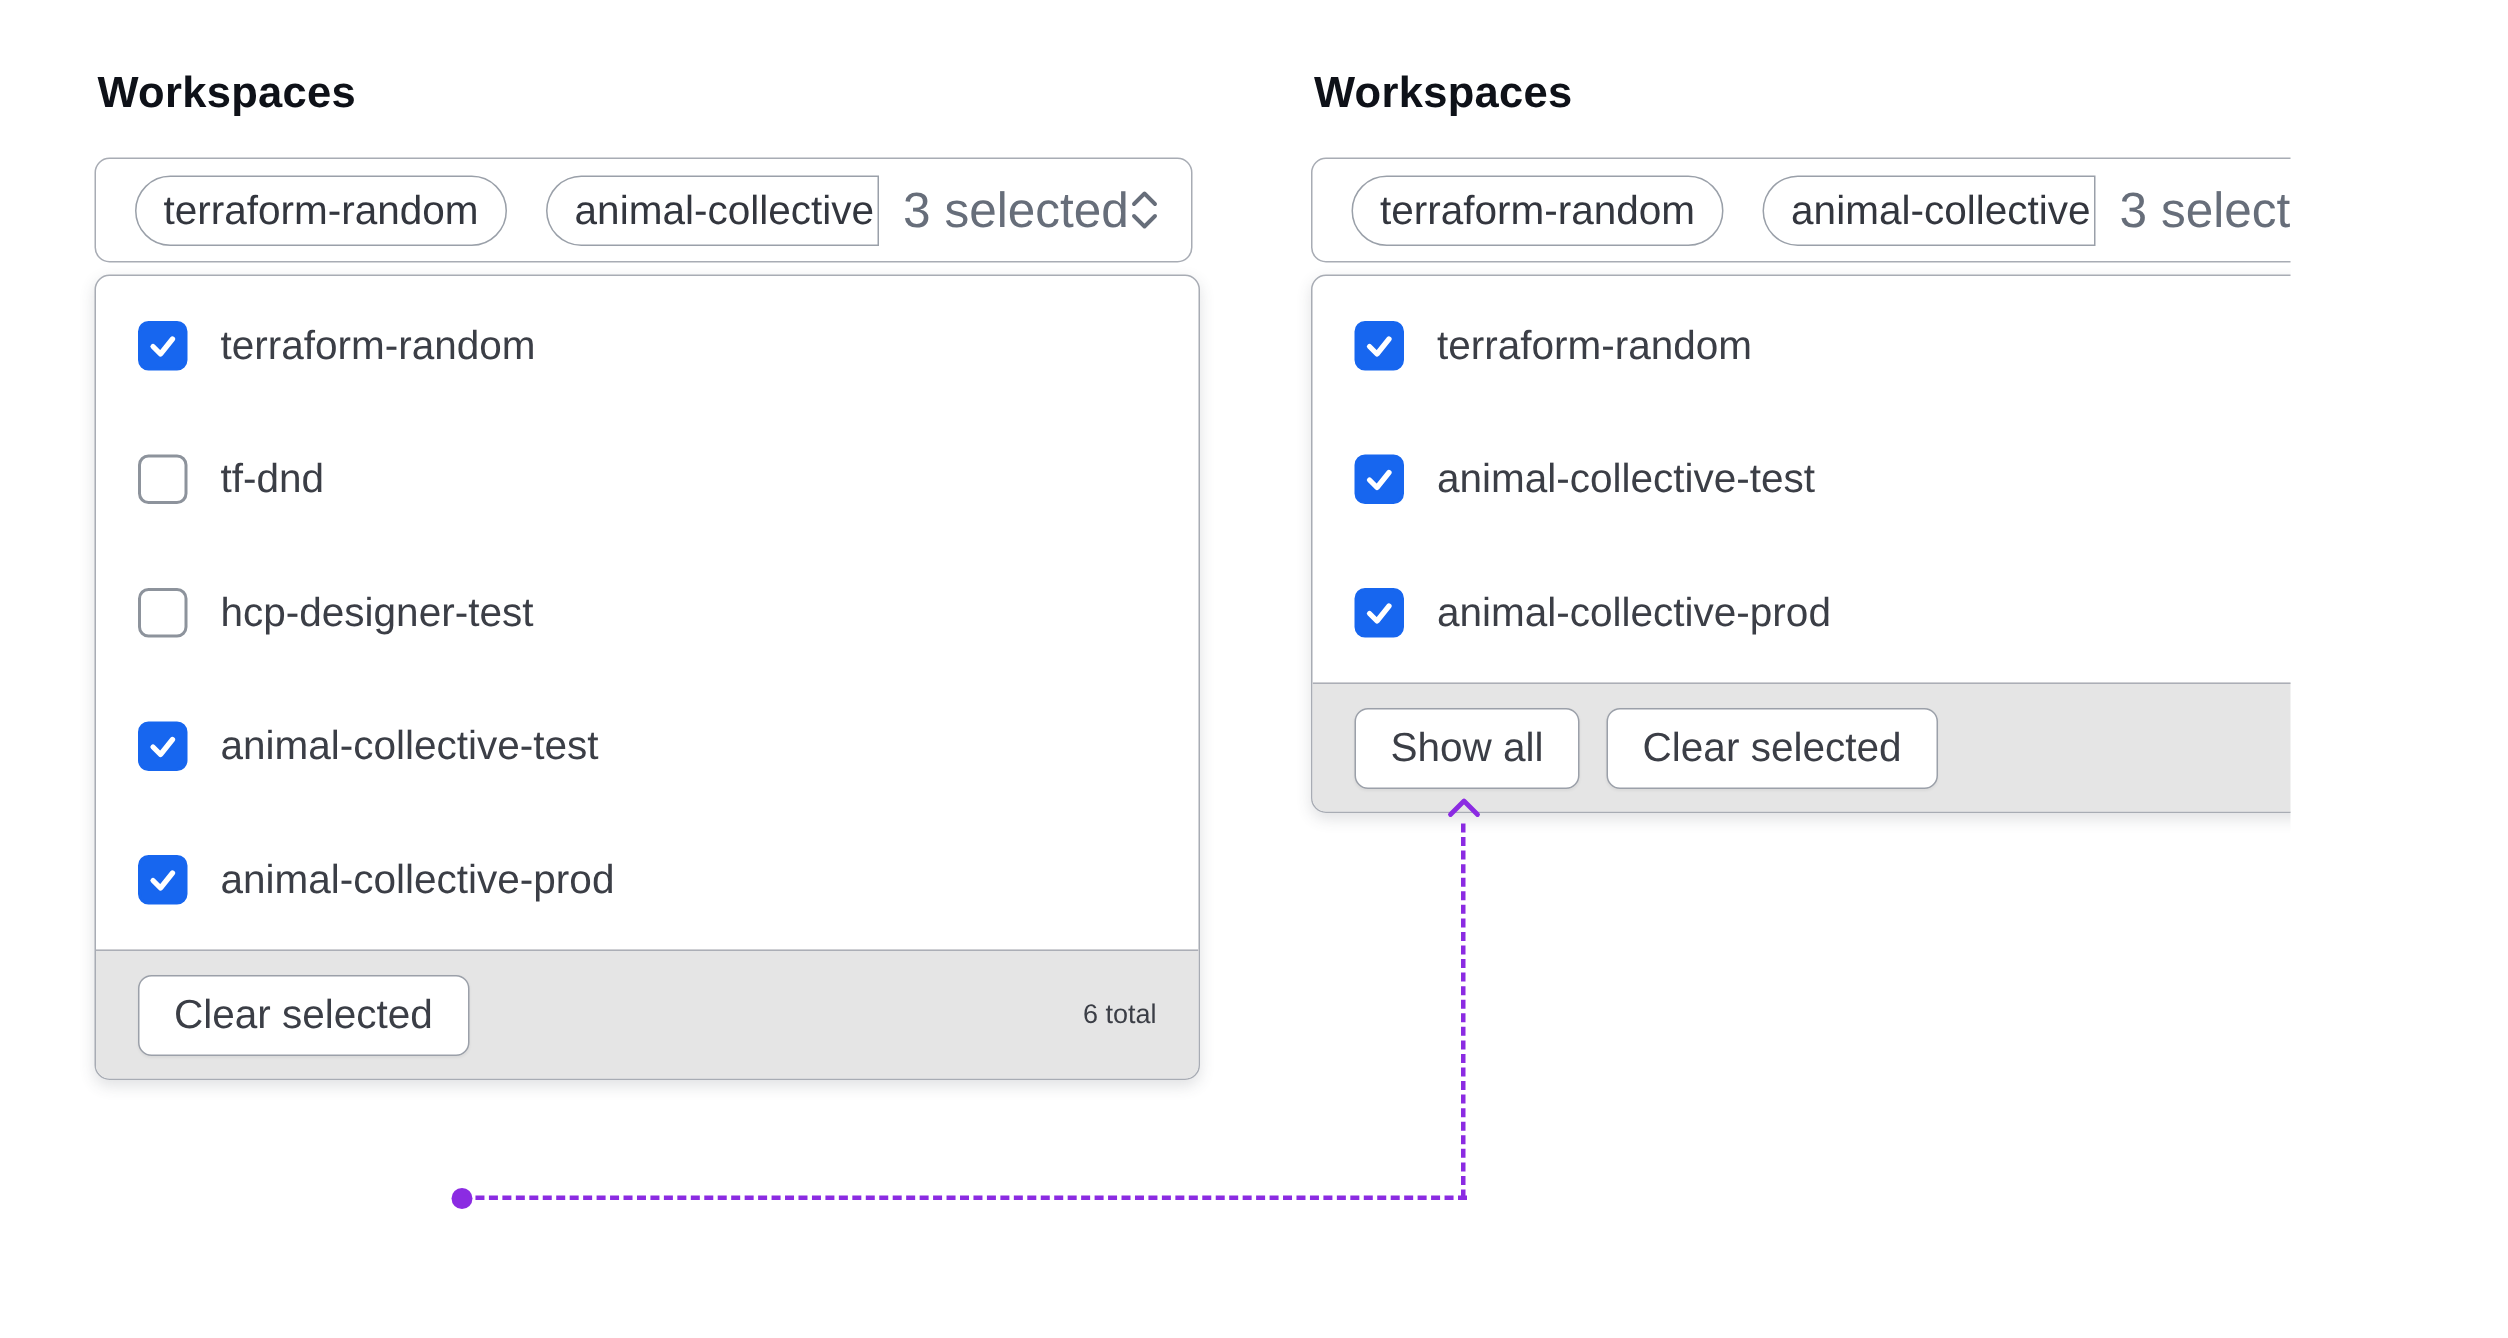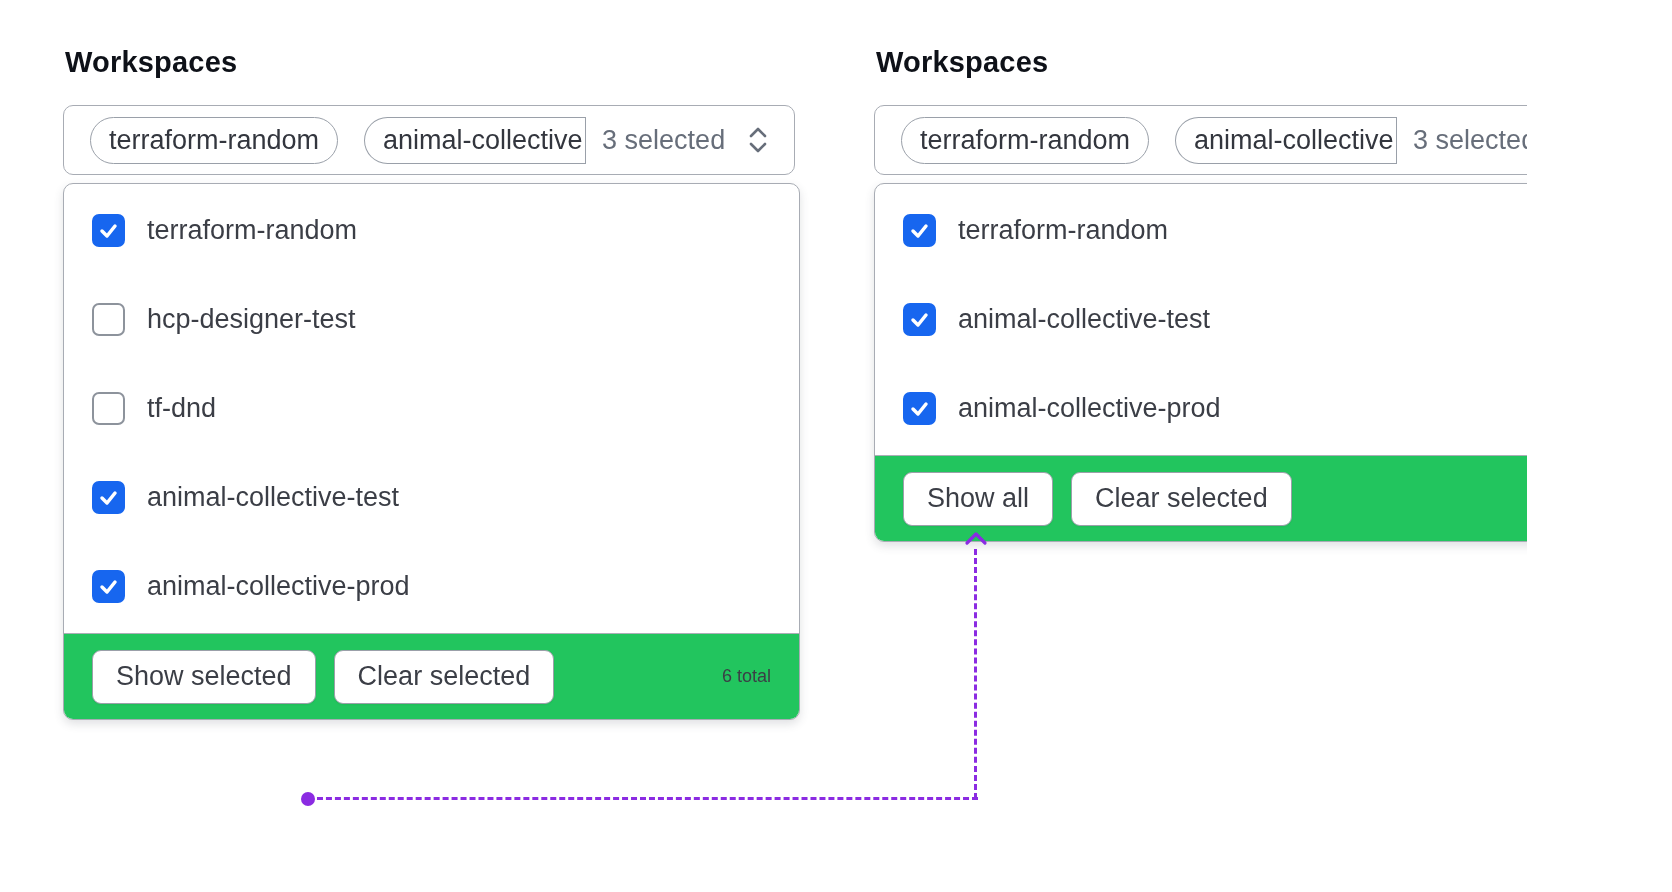--- a/index.html
+++ b/index.html
@@ -22,21 +22,21 @@
     display:flex; align-items:center; padding:0 26px; cursor:pointer;
   }
   .pill {
     border:1.5px solid #9aa0a9; border-radius:999px; padding:7px 18px;
     font-size:27px; color:#33363e; white-space:nowrap; background:#fff;
   }
   .pill.clipped {
     border-radius:999px 3px 3px 999px; width:222px; box-sizing:border-box;
     padding-right:12px; margin-left:26px; overflow:hidden; flex:0 0 auto;
   }
-  .count { margin-left:16px; font-size:27px; color:#676e7a; white-space:nowrap; }
+  .count { margin-left:16px; font-size:33px; color:#676e7a; white-space:nowrap; }
   .chev  { margin-left:auto; flex:0 0 auto; }
 
   .listbox {
     margin-top:8px; width:737px; box-sizing:border-box; background:#fff;
     border:1.5px solid #a8acb4; border-radius:10px; overflow:hidden;
     box-shadow:0 4px 10px rgba(64,68,80,.16);
   }
   .listbox ul { list-style:none; margin:0; padding:2px 0; }
   .listbox li {
     display:flex; align-items:flex-start; gap:22px; padding:25px 28px;
@@ -47,21 +47,21 @@
   .cb {
     width:33px; height:33px; flex:0 0 33px; margin-top:3px; box-sizing:border-box;
     border-radius:7px; border:2px solid #8d939c; background:#fff;
     display:flex; align-items:center; justify-content:center; cursor:pointer;
   }
   .cb svg { display:none; }
   .cb.checked { background:#1766ef; border-color:#1766ef; }
   .cb.checked svg { display:block; }
 
   .foot {
-    height:86px; box-sizing:border-box; background:#22c55e;
+    height:86px; box-sizing:border-box; background:#e5e5e5;
     border-top:1.5px solid #abaeb6; display:flex; align-items:center;
     padding:0 28px; gap:18px;
   }
   .foot button {
     height:54px; padding:0 23px; font-size:27px; color:#3b3e46;
     background:#fff; border:1.5px solid #9ba0a9; border-radius:9px;
     font-family:inherit; cursor:pointer; box-shadow:0 1px 2px rgba(0,0,0,.05);
   }
   .total { margin-left:auto; font-size:18px; color:#3b3e46; }
 
@@ -104,45 +104,44 @@
         <li>
           <span class="cb checked">
               <svg width="21" height="21" viewBox="0 0 21 21">
                 <polyline points="4,11 9,16 17,6" fill="none" stroke="#fff" stroke-width="3.5" stroke-linecap="round" stroke-linejoin="round"></polyline>
               </svg>
             </span>
           <span class="lbl">terraform-random</span>
         </li>
         <li>
           <span class="cb"></span>
+          <span class="lbl">tf-dnd</span>
+        </li>
+        <li>
+          <span class="cb"></span>
           <span class="lbl">hcp-designer-test</span>
-        </li>
-        <li>
-          <span class="cb"></span>
-          <span class="lbl">tf-dnd</span>
         </li>
         <li>
           <span class="cb checked">
               <svg width="21" height="21" viewBox="0 0 21 21">
                 <polyline points="4,11 9,16 17,6" fill="none" stroke="#fff" stroke-width="3.5" stroke-linecap="round" stroke-linejoin="round"></polyline>
               </svg>
             </span>
           <span class="lbl">animal-collective-test</span>
         </li>
         <li>
           <span class="cb checked">
               <svg width="21" height="21" viewBox="0 0 21 21">
                 <polyline points="4,11 9,16 17,6" fill="none" stroke="#fff" stroke-width="3.5" stroke-linecap="round" stroke-linejoin="round"></polyline>
               </svg>
             </span>
           <span class="lbl">animal-collective-prod</span>
         </li>
       </ul>
       <div class="foot">
-        <button>Show selected</button>
         <button>Clear selected</button>
         <span class="total">6 total</span>
       </div>
     </div>
   </section>
 
   <section class="panel right">
     <h2>Workspaces</h2>
 
     <div class="toggle">

